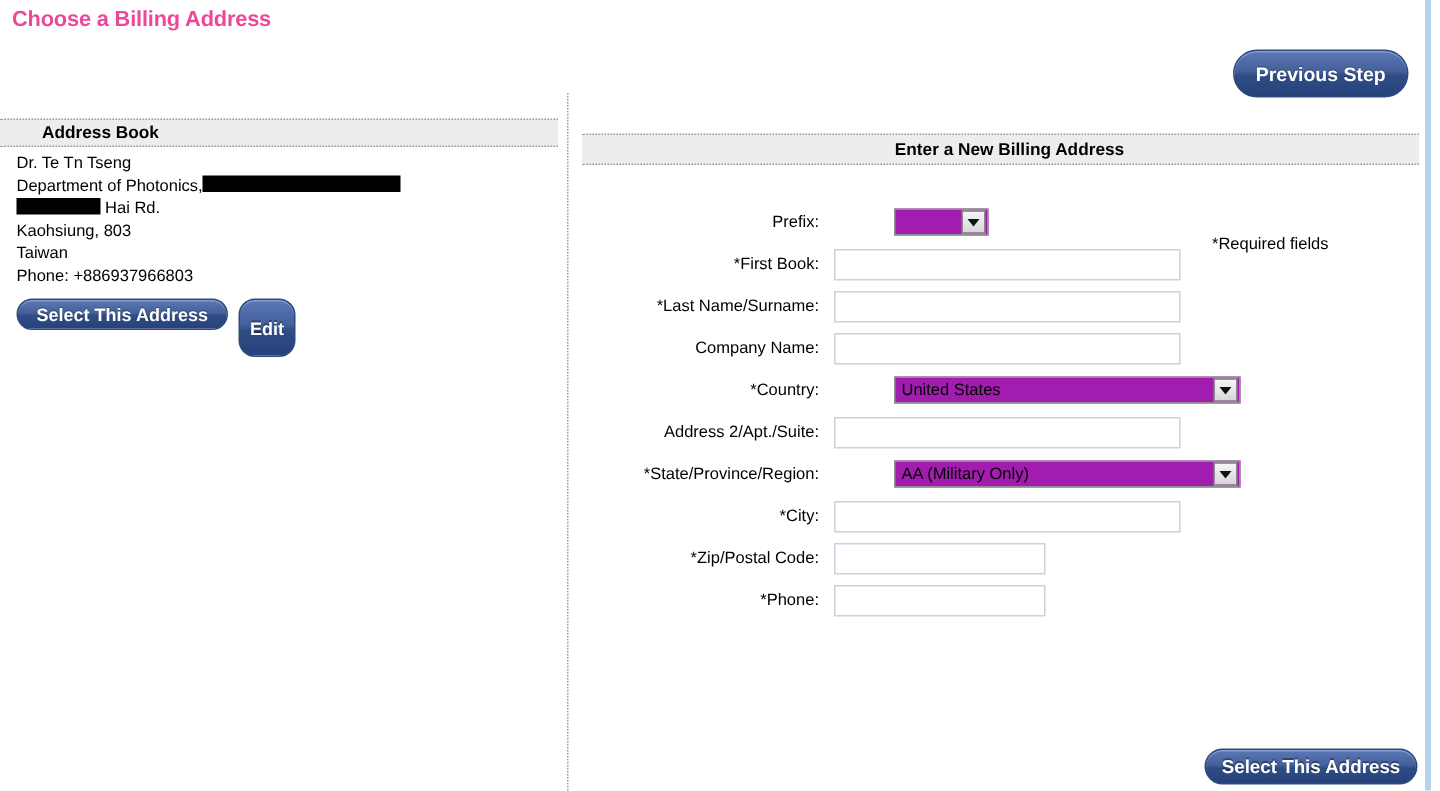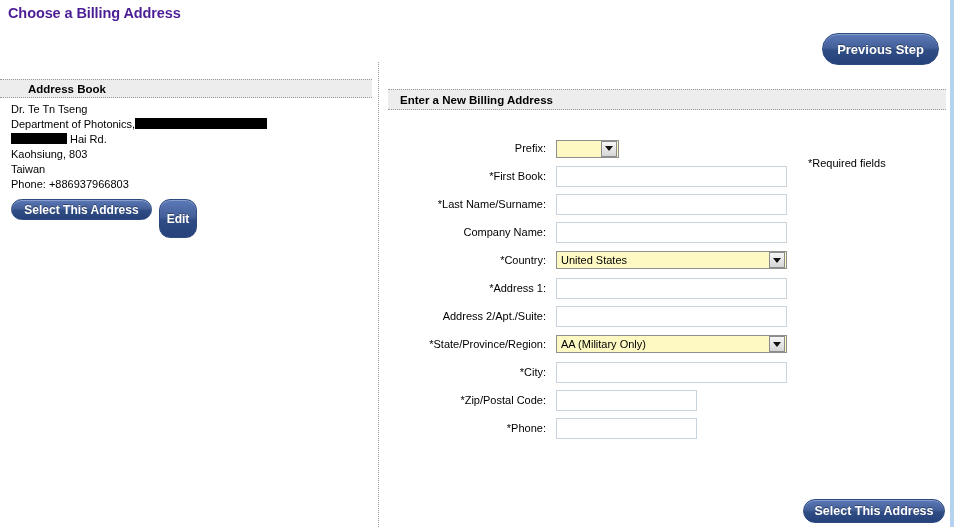--- a/index.html
+++ b/index.html
@@ -20,21 +20,21 @@
   }
 
   
   #page-title {
     position: absolute;
     left: 8px;
     top: 5px;
     font-size: 14.5px;
     font-weight: bold;
     letter-spacing: -0.1px;
-    color: #4c1d95;
+    color: #ec4899;
   }
 
   
   #right-rail {
     position: absolute;
     top: 0;
     left: 950px;
     width: 4px;
     height: 527px;
     background: #b5d3ef;
@@ -149,20 +149,21 @@
   }
   #new-address-header {
     background: #ededed;
     border-top: 1px dotted #9a9a9a;
     border-bottom: 1px dotted #9a9a9a;
     height: 21px;
     line-height: 20px;
     padding-left: 12px;
     font-size: 11.5px;
     font-weight: bold;
+    text-align: center;
   }
 
   #form-rows {
     margin-top: 24px;
     position: relative;
   }
   .form-row {
     display: flex;
     align-items: center;
     height: 28px;
@@ -186,27 +187,28 @@
     font-family: "Liberation Sans", sans-serif;
     font-size: 11px;
     padding: 0 3px;
   }
   .txt.wide { width: 231px; }
   .txt.short { width: 141px; }
 
   .sel {
     height: 18px;
     border: 1px solid #8f8f8f;
-    background: #fef9c3;
+    background: #a21caf;
     display: inline-flex;
     align-items: center;
     position: relative;
     font-size: 11px;
     padding-left: 4px;
     cursor: pointer;
+    margin-left: 40px;
   }
   .sel.small { width: 63px; }
   .sel.wide  { width: 231px; }
   .sel-text { flex: 1; overflow: hidden; white-space: nowrap; }
   .sel-arrow {
     width: 16px;
     height: 16px;
     margin-right: 1px;
     background: linear-gradient(to bottom, #f6f6f6, #d6d6d6);
     border: 1px solid #8b8b8b;
@@ -295,24 +297,20 @@
       <div class="form-row">
         <div class="form-label">*Country:</div>
         <div class="form-control"><div class="sel wide">
             <span class="sel-text">United States</span>
             <span class="sel-arrow">
               <i></i>
             </span>
           </div></div>
       </div>
       <div class="form-row">
-        <div class="form-label">*Address 1:</div>
-        <div class="form-control"><input type="text" class="txt wide" value="" style=""></div>
-      </div>
-      <div class="form-row">
         <div class="form-label">Address 2/Apt./Suite:</div>
         <div class="form-control"><input type="text" class="txt wide" value="" style=""></div>
       </div>
       <div class="form-row">
         <div class="form-label">*State/Province/Region:</div>
         <div class="form-control"><div class="sel wide">
             <span class="sel-text">AA (Military Only)</span>
             <span class="sel-arrow">
               <i></i>
             </span>

